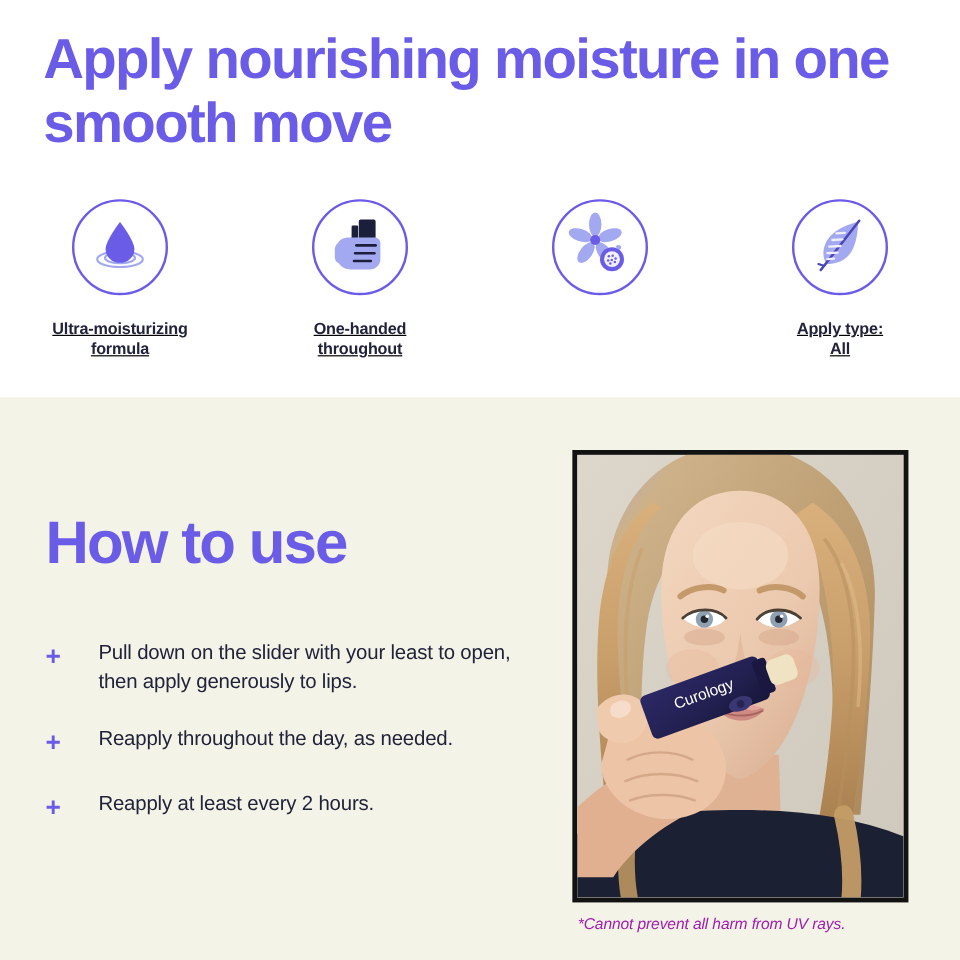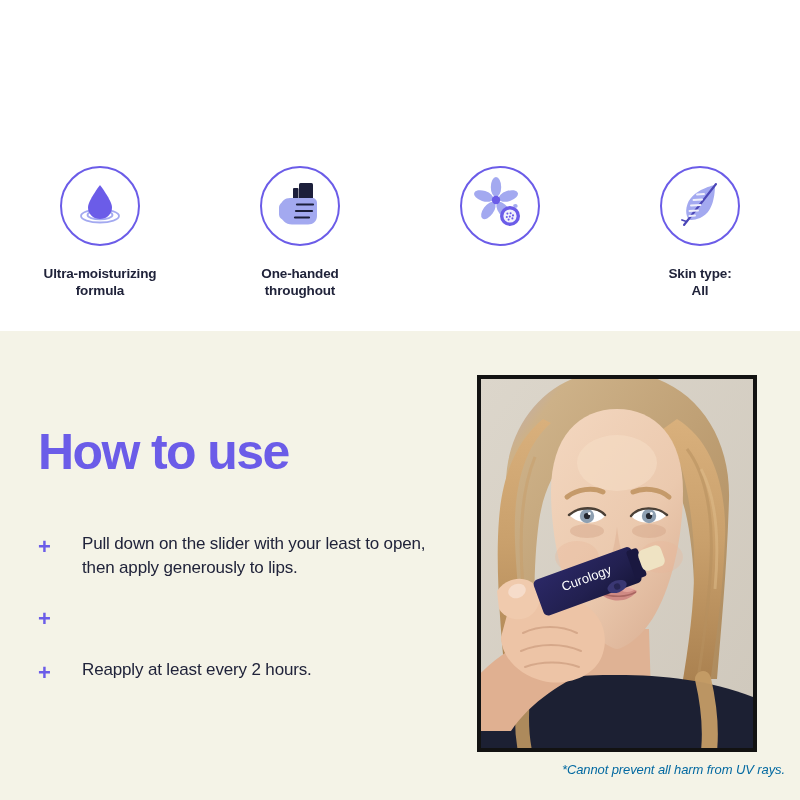--- a/index.html
+++ b/index.html
@@ -46,20 +46,21 @@
   }
 
   .features {
     position: absolute;
     left: 0;
     top: 166px;
     width: 800px;
     display: flex;
     flex-direction: row;
     align-items: flex-start;
+    text-decoration: underline;
   }
   .feature {
     width: 200px;
     display: flex;
     flex-direction: column;
     align-items: center;
   }
   .feature-circle {
     width: 80px;
     height: 80px;
@@ -149,37 +150,38 @@
     overflow: hidden;
     background: #D8D2C8;
   }
   .photo-inner {
     position: absolute;
     inset: 0;
     overflow: hidden;
   }
   .photo-caption {
     position: absolute;
-    left: 505px;
+    left: 453px;
     top: 762px;
     width: 280px;
-    text-align: right;
+    text-align: center;
     font-size: 13px;
     font-style: italic;
-    color: #0369a1;
+    color: #a21caf;
     letter-spacing: -0.1px;
   }
 </style>
 </head>
 <body>
 
 <div class="page">
 
   <div class="top-section">
 
+    <h1 class="headline">Apply nourishing moisture in one smooth move</h1>
 
     <div class="features">
 
       <div class="feature">
         <div class="feature-circle">
           <span>
             <svg width="56" height="56" viewBox="0 0 56 56">
               <ellipse cx="28" cy="40" rx="19" ry="6.5" fill="none" stroke="#A3A9F0" stroke-width="1.8"></ellipse>
               <ellipse cx="28" cy="39" rx="12.5" ry="4.3" fill="none" stroke="#A3A9F0" stroke-width="1.8"></ellipse>
               <path d="M28 9 C28 9 16 24.5 16 31.5 C16 38.2 21.4 43 28 43 C34.6 43 40 38.2 40 31.5 C40 24.5 28 9 28 9 Z" fill="#6B5CE8"></path>
@@ -247,38 +249,39 @@
               <g stroke="#F0F0FB" stroke-width="1.9" stroke-linecap="round">
                 <line x1="25" y1="18.5" x2="32" y2="18"></line>
                 <line x1="21.5" y1="24" x2="30" y2="23.5"></line>
                 <line x1="19" y1="29.5" x2="28.5" y2="29"></line>
                 <line x1="17.5" y1="35" x2="26" y2="34.5"></line>
                 <line x1="17.5" y1="40" x2="23" y2="39.5"></line>
               </g>
             </svg>
           </span>
         </div>
-        <div class="feature-label">Skin type:
+        <div class="feature-label">Apply type:
 All</div>
       </div>
 
     </div>
   </div>
 
   <div class="bottom-section">
 
     <h2 class="howto-title">How to use</h2>
 
     <div class="steps">
       <div class="step">
         <div class="step-bullet">+</div>
         <div class="step-text">Pull down on the slider with your least to open, then apply generously to lips.</div>
       </div>
       <div class="step">
         <div class="step-bullet">+</div>
+        <div class="step-text">Reapply throughout the day, as needed.</div>
       </div>
       <div class="step">
         <div class="step-bullet">+</div>
         <div class="step-text">Reapply at least every 2 hours.</div>
       </div>
     </div>
   </div>
 
   <div class="photo-frame">
     <div class="photo-inner">

